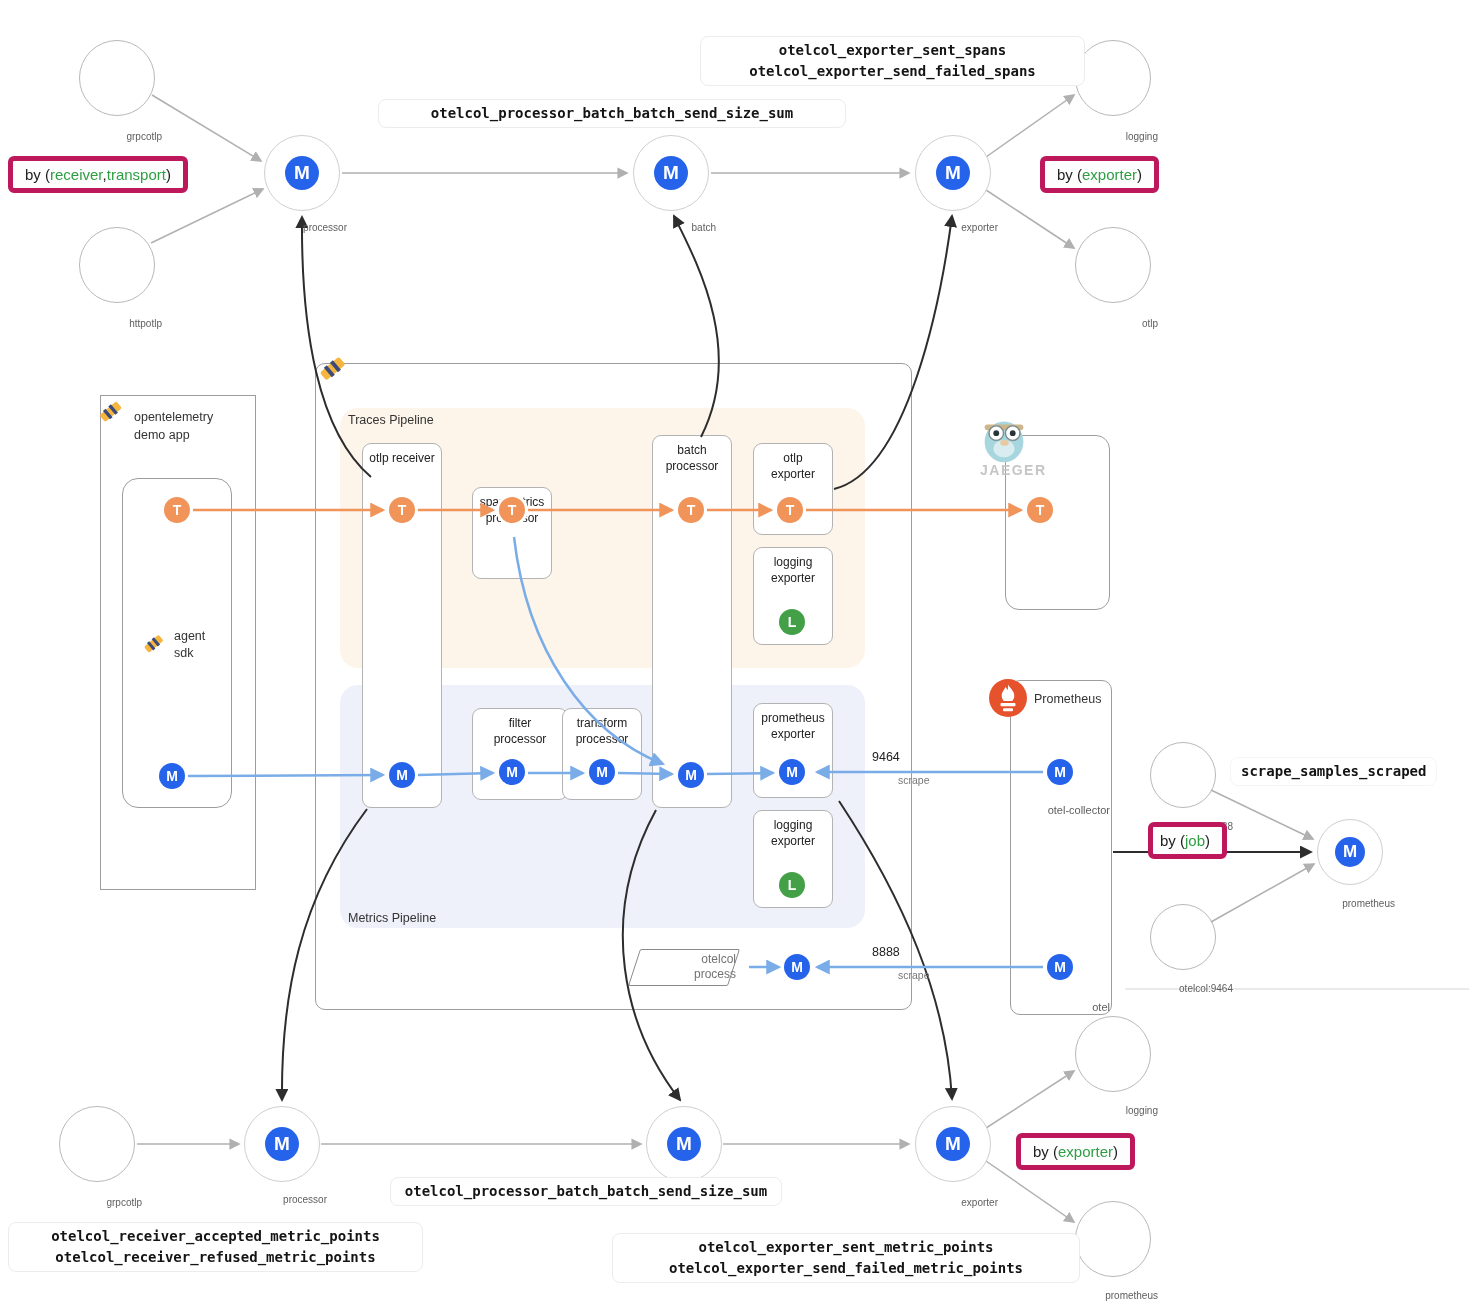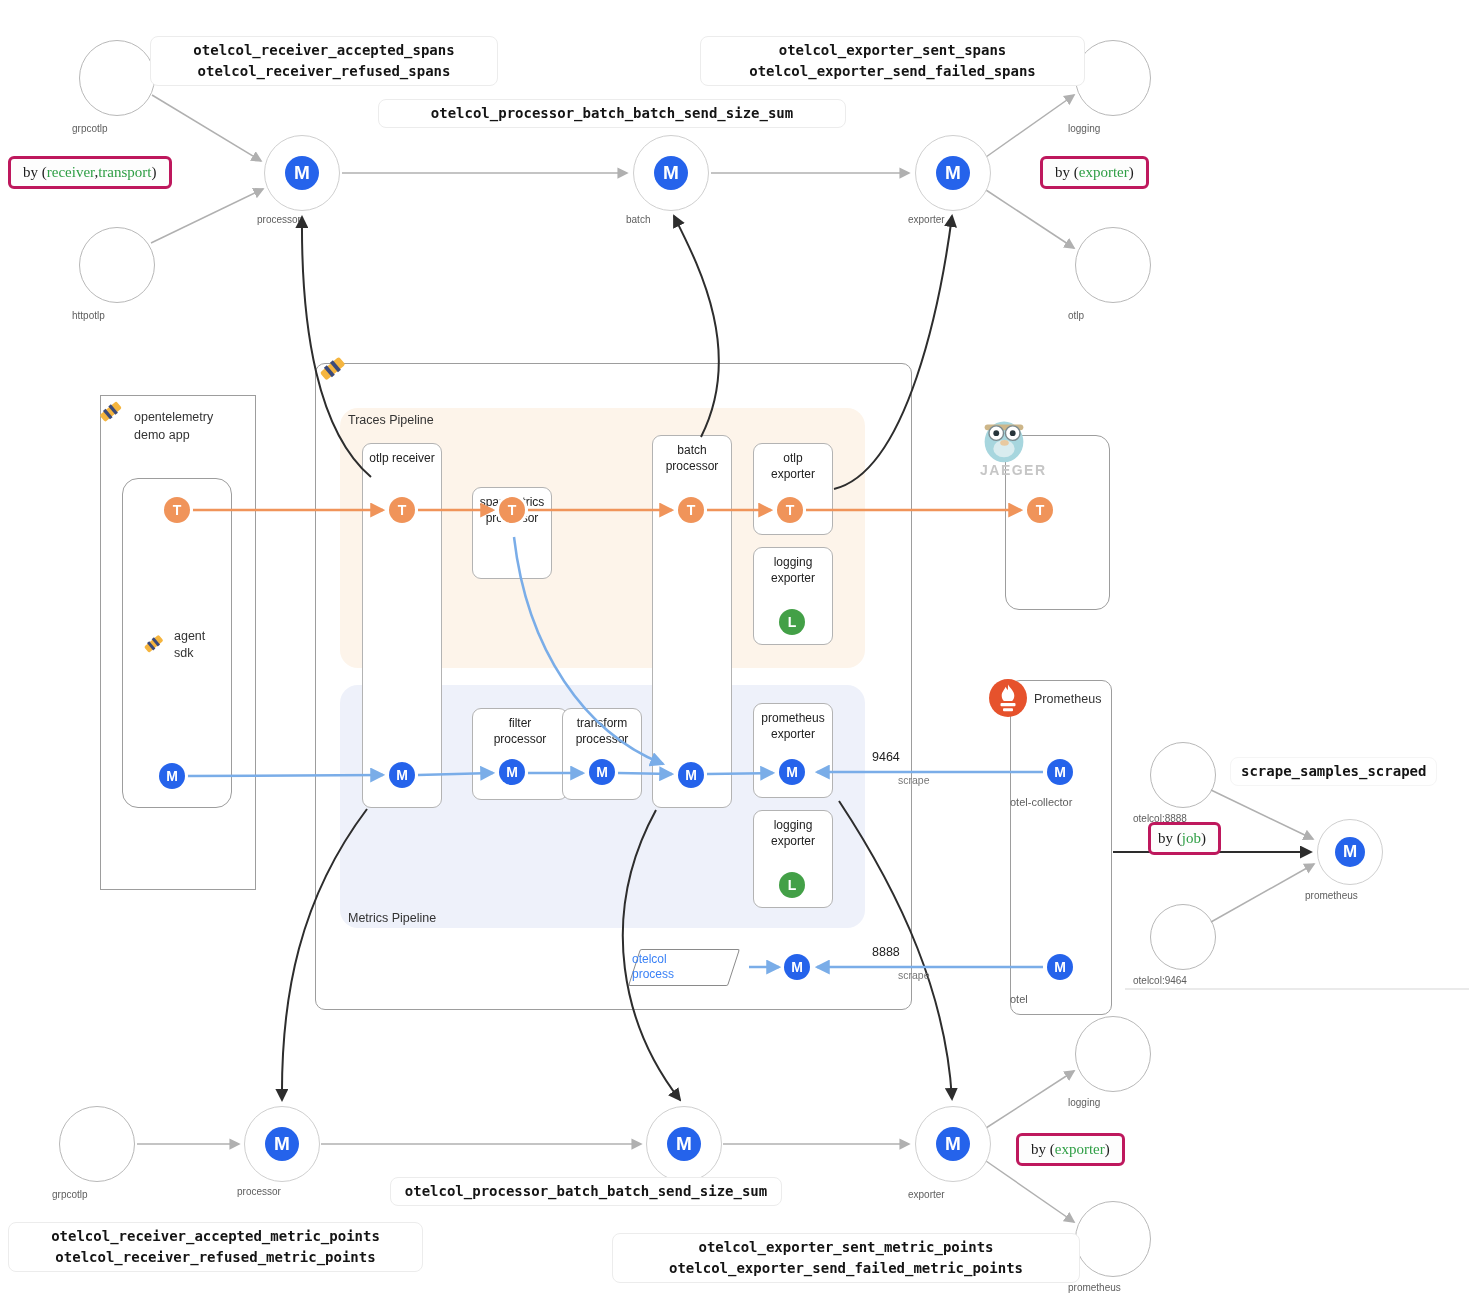--- a/index.html
+++ b/index.html
@@ -33,39 +33,39 @@
 
   .badge { display:flex; align-items:center; justify-content:center; border-radius:50%;
            color:#fff; font-weight:bold; }
   .badge.m { background:#2563eb; }
   .badge.t { background:#f0945a; }
   .badge.l { background:#43a047; }
   .badge.smb { position:absolute; width:26px; height:26px; font-size:14px; z-index:6; box-shadow:0 0 0 3px #fff; }
   .badge.lgb { width:34px; height:34px; font-size:19px; }
   .badge.mdb { width:30px; height:30px; font-size:17px; }
 
-  .nlabel { position:absolute; font-size:10px; color:#5e5e5e; text-align:left; z-index:6; }
+  .nlabel { position:absolute; font-size:10px; color:#5e5e5e; text-align:right; z-index:6;margin-top:8px; }
 
   .metric { position:absolute; font-family:"DejaVu Sans Mono","Liberation Mono",monospace;
             font-weight:bold; font-size:14px; line-height:1.5; color:#141414; text-align:center;
             white-space:pre-line; background:#fff; border:1px solid #ececec; border-radius:8px;
             padding:3px 10px; z-index:7; }
 
-  .bylabel { position:absolute; font-family:Liberation Serif, serif;
-             font-size:15px; color:#1d1d1d; background:#fdfdfd; border:3px solid #be185d;
+  .bylabel { position:absolute; font-family:Liberation Sans, sans-serif;
+             font-size:15px; color:#1d1d1d; background:#fdfdfd; border:5px solid #be185d;
              border-radius:6px; padding:5px 12px; z-index:7; white-space:nowrap; }
   .bylabel .g { color:#2e9e44; }
 
   .scr-port { position:absolute; font-size:12.5px; color:#222; z-index:7; }
   .scr-word { position:absolute; font-size:10.5px; color:#777; z-index:7; }
 
   .para { position:absolute; left:634px; top:949px; width:100px; height:37px; border:1px solid #8a8a8a;
           background:#fff; transform:skewX(-18deg); border-radius:2px; z-index:3; }
   .para-text { position:absolute; left:632px; top:952px; width:104px; font-size:12px; line-height:1.25;
-               color:#3b82f6; text-align:left; z-index:4; }
+               color:#737373; text-align:right; z-index:4; }
 
   .logo { position:absolute; z-index:8; }
   .jlabel { position:absolute; font-size:14px; font-weight:bold; letter-spacing:1.5px; color:#c6c6c6; z-index:2; }
 </style>
 </head>
 <body>
 
 <div class="canvas">
 
   <div class="tint traces" style="left:340px;top:408px;width:525px;height:260px;"></div>
@@ -239,22 +239,20 @@
   <div class="circle" style="left:1150px;top:742px;width:66px;height:66px;"></div>
   <div class="nlabel" style="left:1133px;top:813px;width:100px;">otelcol:8888</div>
   <div class="circle" style="left:1150px;top:904px;width:66px;height:66px;"></div>
   <div class="nlabel" style="left:1133px;top:975px;width:100px;">otelcol:9464</div>
 
   <div class="big-node sm66" style="left:1317px;top:819px;">
     <div class="badge m mdb">M</div>
   </div>
   <div class="nlabel" style="left:1305px;top:890px;width:90px;">prometheus</div>
 
-  <div class="metric" style="left:150px;top:36px;width:348px;">otelcol_receiver_accepted_spans
-otelcol_receiver_refused_spans</div>
   <div class="metric" style="left:378px;top:99px;width:468px;">otelcol_processor_batch_batch_send_size_sum</div>
   <div class="metric" style="left:700px;top:36px;width:385px;">otelcol_exporter_sent_spans
 otelcol_exporter_send_failed_spans</div>
 
   <div class="metric" style="left:1230px;top:757px;border-color:#f5f5f5;">scrape_samples_scraped</div>
 
   <div class="metric" style="left:8px;top:1222px;width:415px;">otelcol_receiver_accepted_metric_points
 otelcol_receiver_refused_metric_points</div>
   <div class="metric" style="left:390px;top:1177px;width:392px;">otelcol_processor_batch_batch_send_size_sum</div>
   <div class="metric" style="left:612px;top:1233px;width:468px;">otelcol_exporter_sent_metric_points

